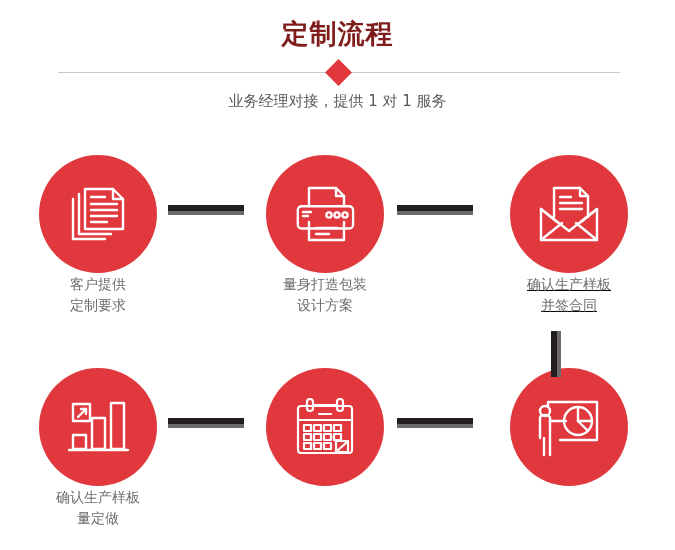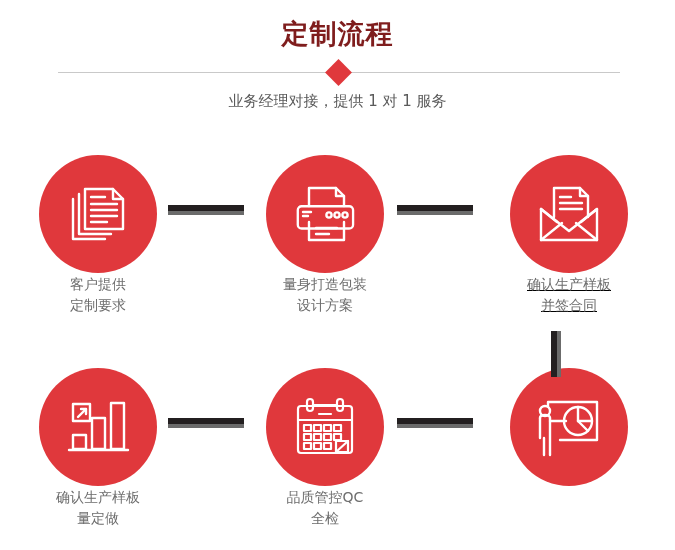--- a/index.html
+++ b/index.html
@@ -274,22 +274,20 @@
 
           <rect x="12" y="49" width="7" height="6"></rect>
           <rect x="22" y="49" width="7" height="6"></rect>
           <rect x="32" y="49" width="7" height="6"></rect>
 
           <rect x="44" y="47" width="12" height="11"></rect>
           <path d="M44 58 L56 47"></path>
         </svg>
       </span>
     </div>
-    <div class="node-label">品质管控QC
-全检</div>
   </div>
 
   <div class="node node-r2 node-c3">
     <div class="circle">
       <span>
         <svg width="66" height="66" viewBox="0 0 66 66" fill="none" stroke="#ffffff" stroke-width="2.4" stroke-linejoin="round" stroke-linecap="round">
           <path d="M12 12 L12 8 L61 8 L61 46 L24 46"></path>
           <circle cx="9" cy="17" r="5"></circle>
           <path d="M4 24 L4 44"></path>
           <path d="M14 24 L14 61"></path>

